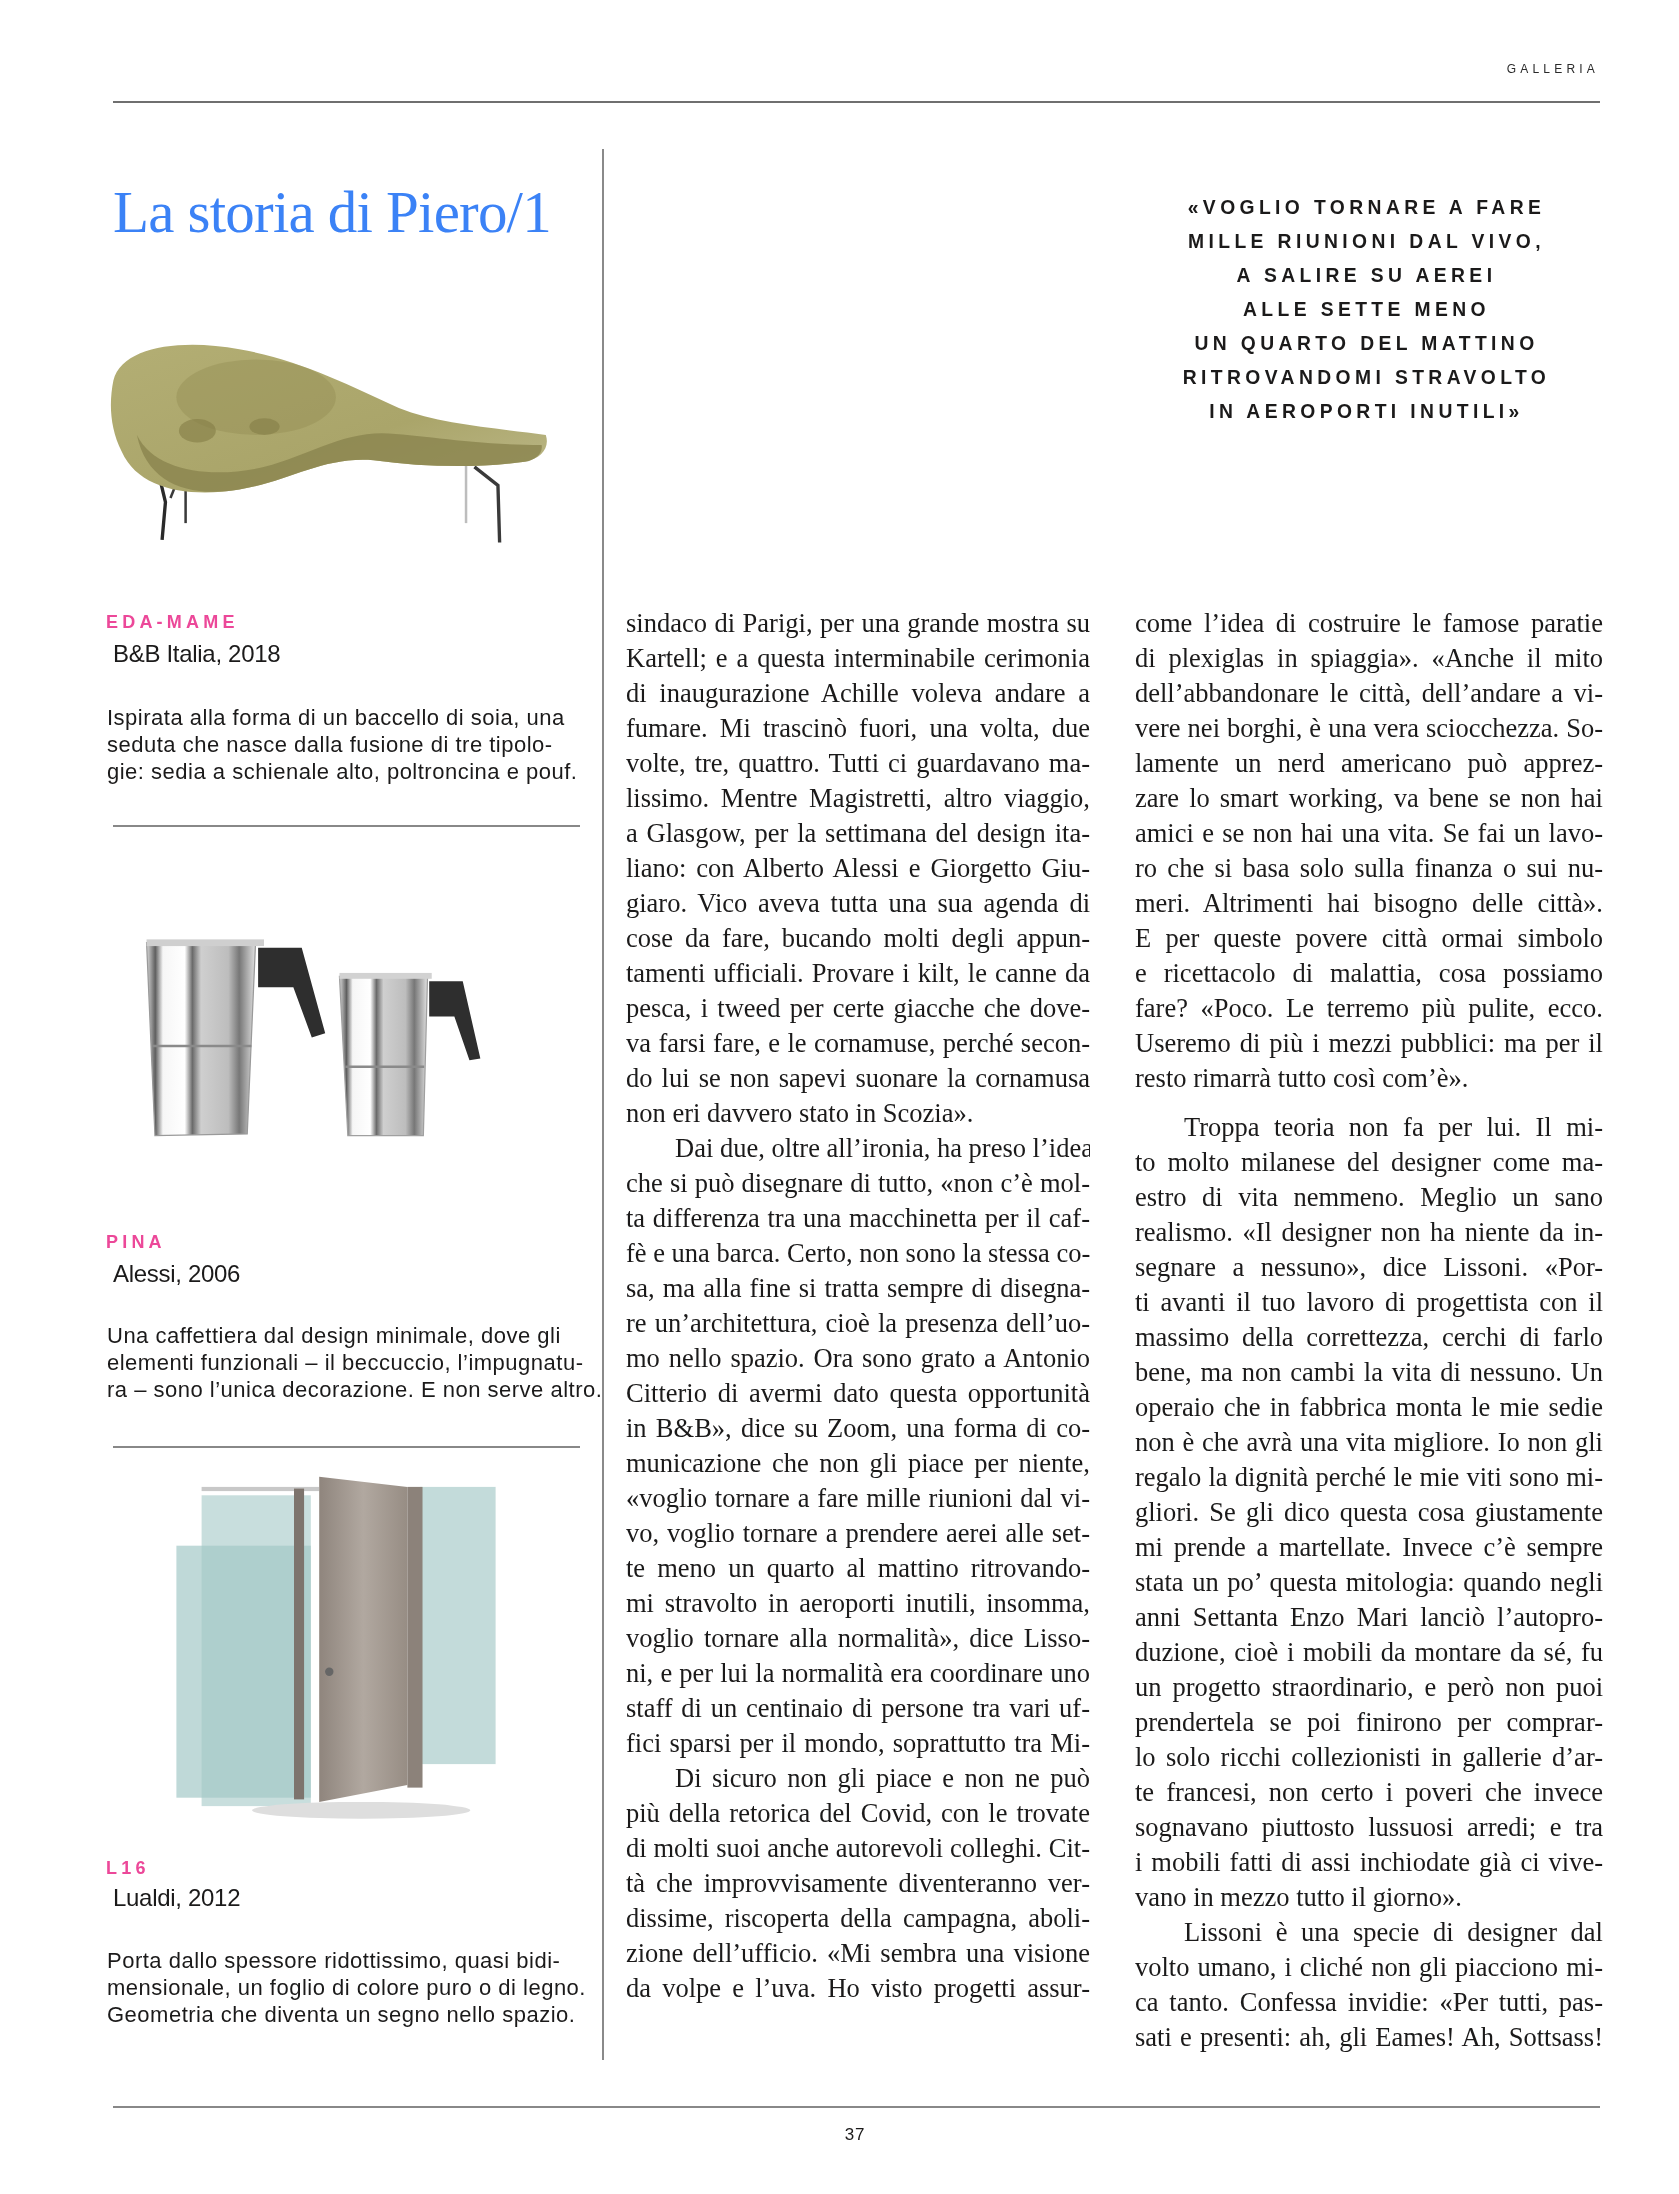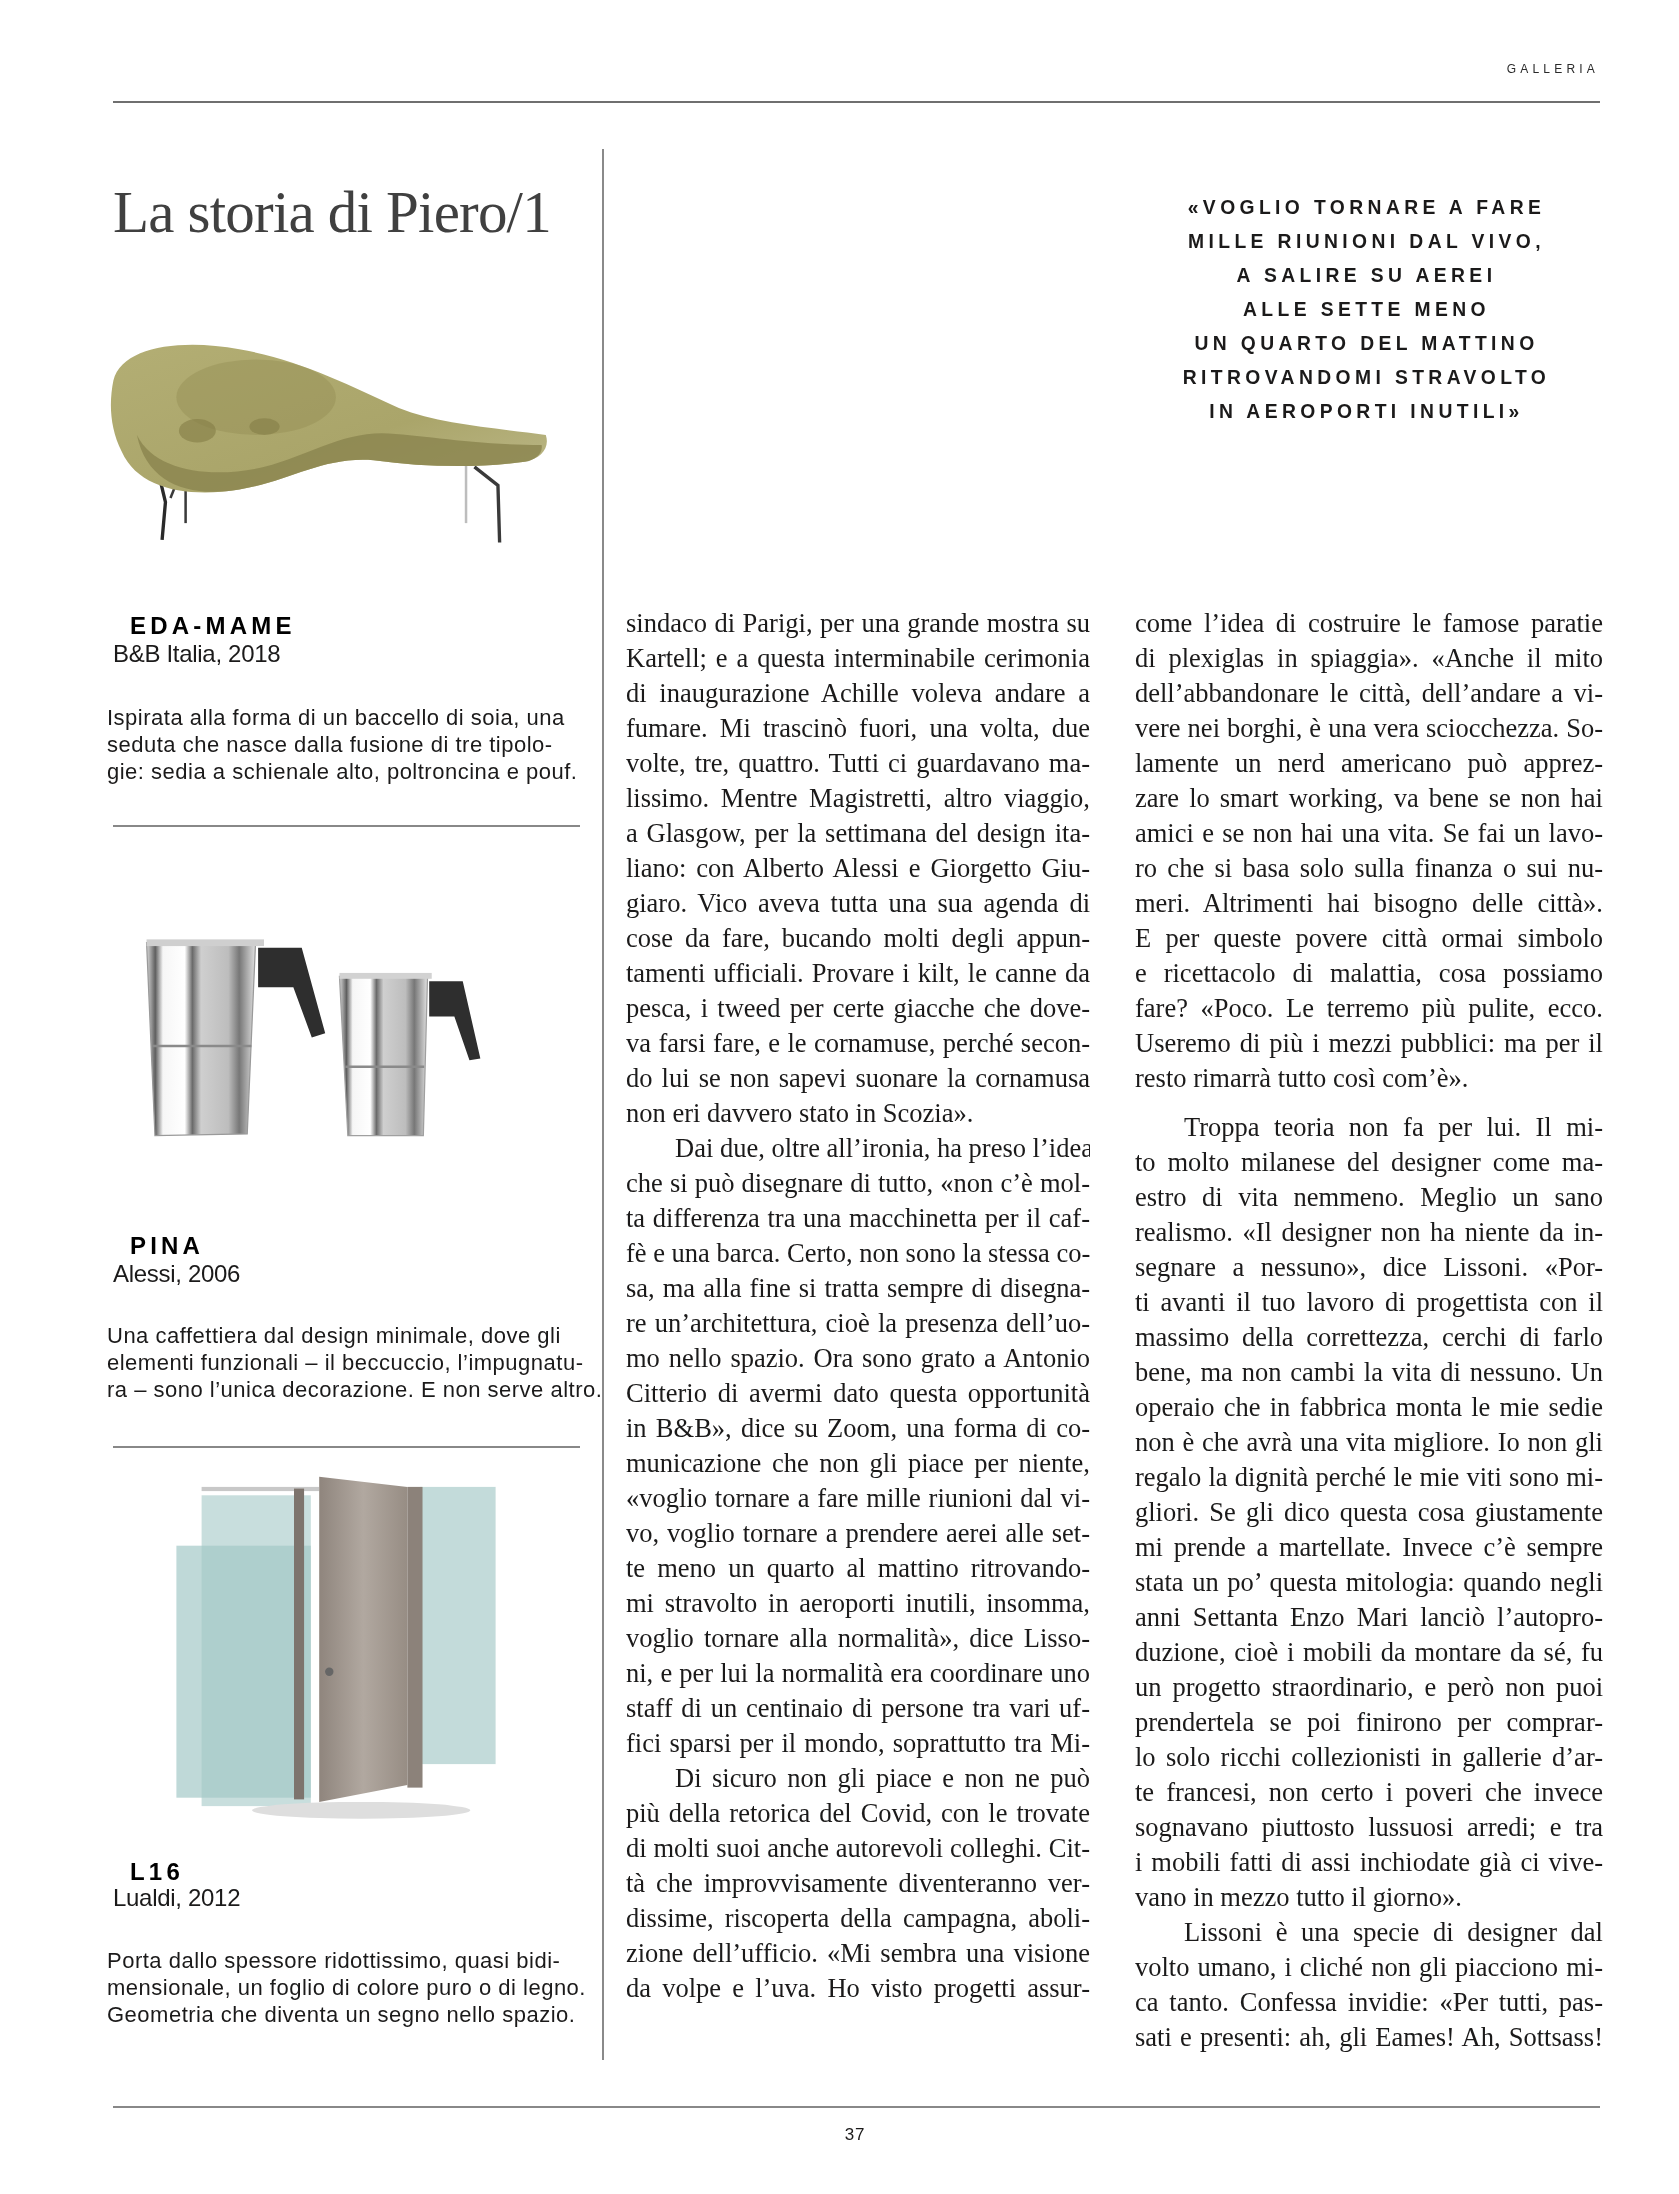--- a/index.html
+++ b/index.html
@@ -1,23 +1,23 @@
 <!DOCTYPE html>
 <html style="font-size:13.4px"><head>
 <meta charset="utf-8">
 <style>
   html, body { margin:0; padding:0; background:#ffffff; }
   body { width:1679px; height:2194px; position:relative; overflow:hidden; color:#1d1b1a; }
   .abs { position:absolute; }
   .rule { position:absolute; background:#6f6f6f; }
   .section-label { position:absolute; right:80px; top:62px; font-family:"Liberation Sans", sans-serif; font-size:12px; letter-spacing:4.2px; color:#2a2a2a; }
-  .title { position:absolute; left:113px; top:178px; font-family:"Liberation Serif", serif; font-size:59px; color:#404040; letter-spacing:-0.8px; white-space:nowrap; }
+  .title { position:absolute; left:113px; top:178px; font-family:"Liberation Serif", serif; font-size:59px; color:#3b82f6; letter-spacing:-0.8px; white-space:nowrap; }
   .quote { position:absolute; left:1150px; top:191px; width:433px; text-align:center; font-family:"Liberation Sans", sans-serif; font-weight:bold; font-size:19.3px; letter-spacing:4.4px; line-height:34px; color:#1b1a1a; }
   .quote div { white-space:nowrap; }
-  .product-name { position:absolute; left:130px; font-family:"Liberation Sans", sans-serif; font-weight:bold; font-size:24px; letter-spacing:4.2px; color:#000000; }
+  .product-name { position:absolute; left:106px; font-family:"Liberation Sans", sans-serif; font-weight:bold; font-size:18px; letter-spacing:4.2px; color:#ec4899; }
   .product-maker { position:absolute; left:113px; font-family:Liberation Sans, sans-serif; font-size:24px; color:#1b1a1a; letter-spacing:-0.3px; }
   .product-desc { position:absolute; left:107px; width:438px; font-family:"Liberation Sans", sans-serif; font-size:22px; line-height:27px; color:#1b1a1a; letter-spacing:0.5px; }
   .product-desc div { text-align:justify; text-align-last:justify; white-space:nowrap; }
   .product-desc div.last { text-align-last:left; }
   .col { position:absolute; font-family:"Liberation Serif", serif; font-size:26.5px; line-height:35px; color:#1b1a1a; }
   .col .ln { text-align:justify; text-align-last:justify; white-space:nowrap; overflow:hidden; }
   .col .ln.last { text-align-last:left; }
   .col .ln.indent { padding-left:49px; }
   .col .gap { height:14.3px; }
   .page-num { position:absolute; left:0; width:1710px; top:2125px; text-align:center; font-family:"Liberation Sans", sans-serif; font-size:17px; color:#1b1a1a; letter-spacing:0.8px; }

